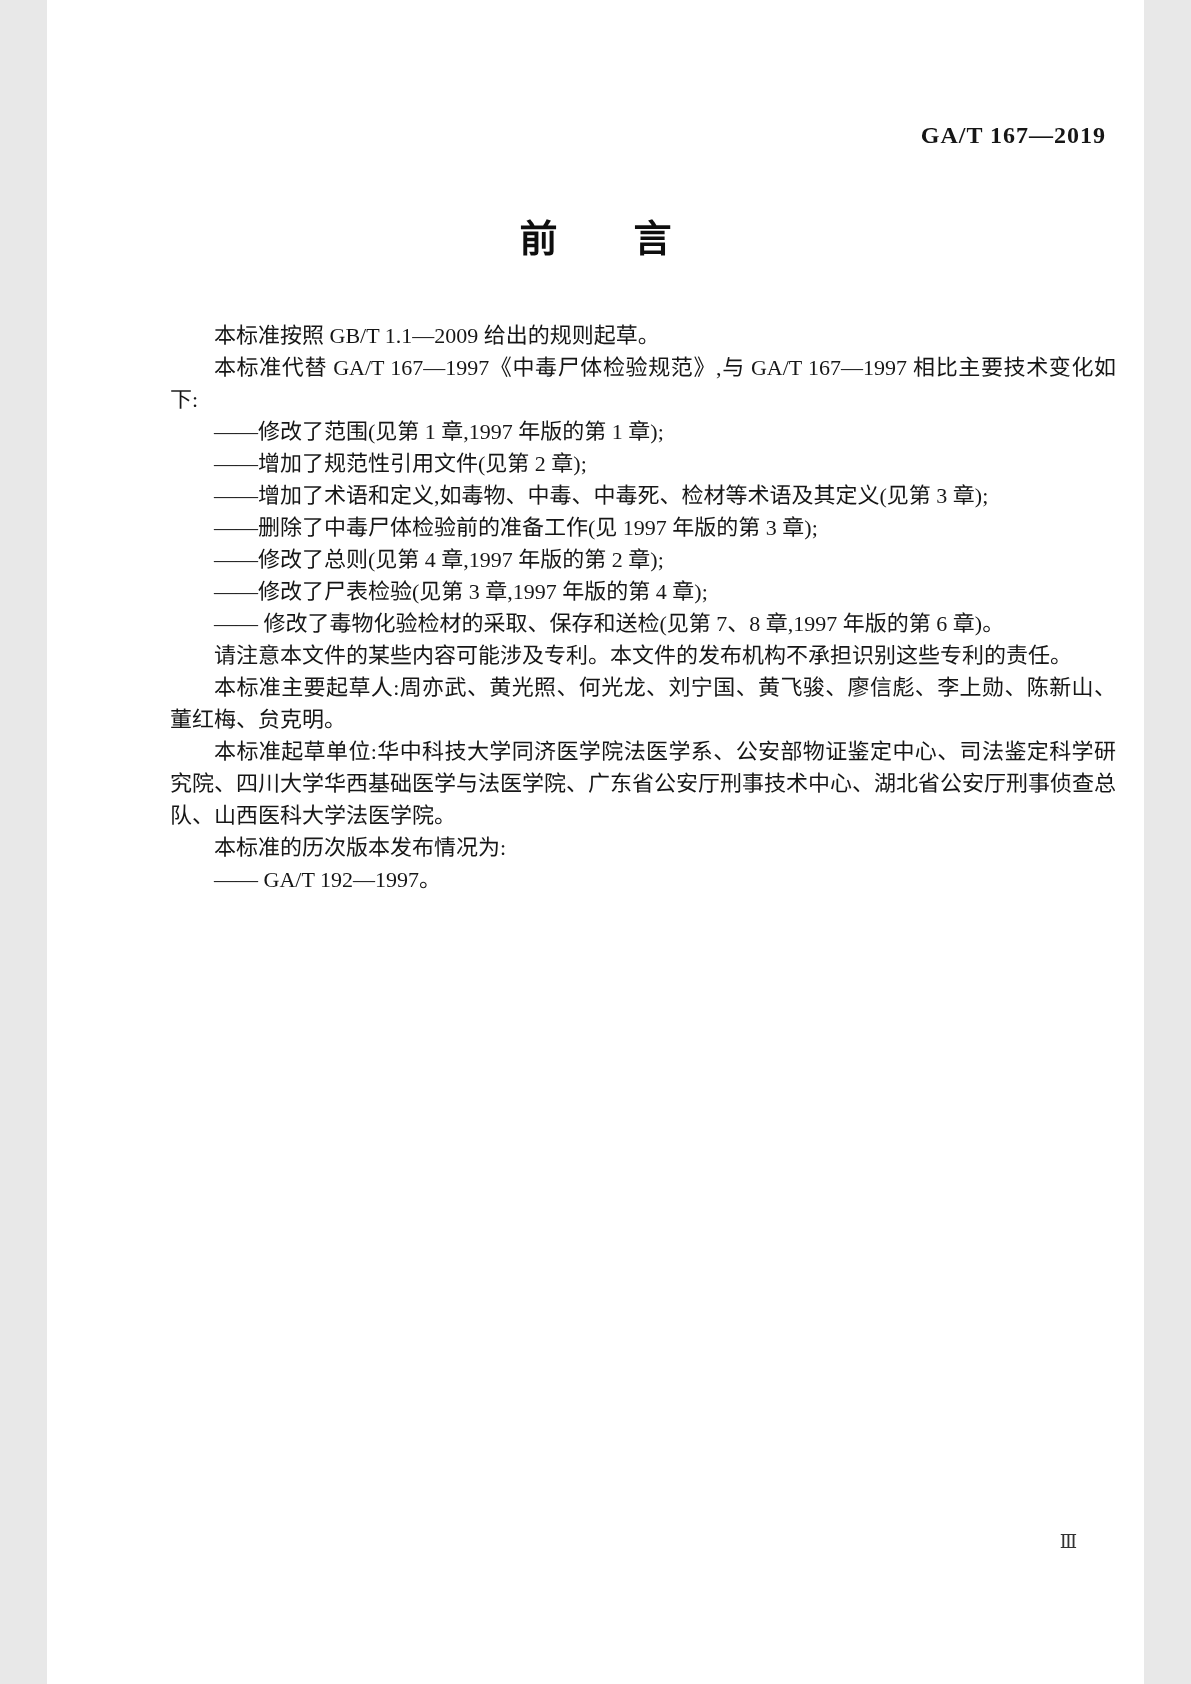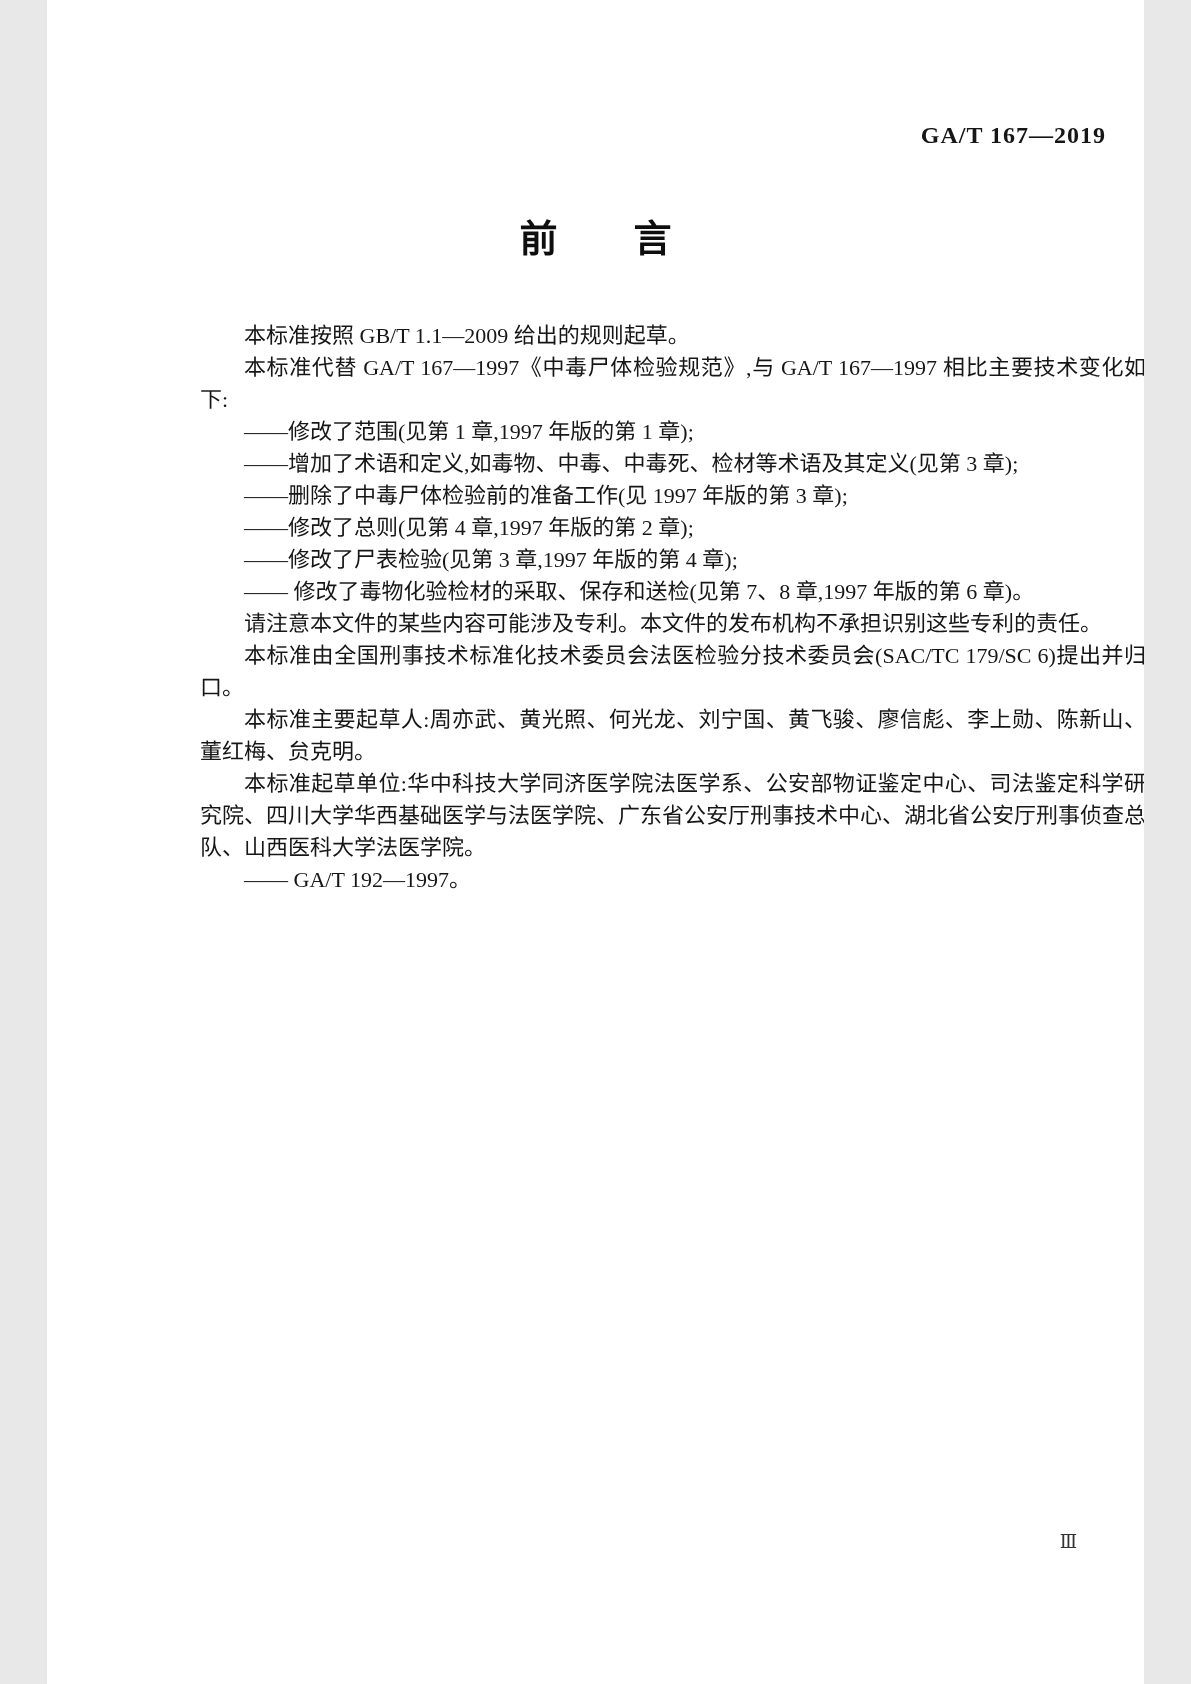--- a/index.html
+++ b/index.html
@@ -45,21 +45,20 @@
   }
   .body-block {
     position: absolute;
     top: 320px;
     left: 123px;
     width: 946px;
     font-size: 22px;
     line-height: 32px;
     text-align: justify;
     text-justify: inter-ideograph;
-    margin-left: 30px;
   }
   .para {
     margin: 0;
     text-indent: 2em;
   }
   .page-footer {
     position: absolute;
     top: 1531px;
     left: 0;
     width: 1030px;
@@ -79,30 +78,31 @@
     <span class="std-number">GA/T 167—2019</span>
   </header>
 
   <h1 class="doc-title">前　　言</h1>
 
   <main class="body-block">
     <p class="para">本标准按照 GB/T 1.1—2009 给出的规则起草。</p>
     <p class="para">本标准代替 GA/T 167—1997《中毒尸体检验规范》,与 GA/T 167—1997 相比主要技术变化如下:</p>
 
     <p class="para">——修改了范围(见第 1 章,1997 年版的第 1 章);</p>
+    <p class="para">——增加了规范性引用文件(见第 2 章);</p>
     <p class="para">——增加了术语和定义,如毒物、中毒、中毒死、检材等术语及其定义(见第 3 章);</p>
     <p class="para">——删除了中毒尸体检验前的准备工作(见 1997 年版的第 3 章);</p>
     <p class="para">——修改了总则(见第 4 章,1997 年版的第 2 章);</p>
     <p class="para">——修改了尸表检验(见第 3 章,1997 年版的第 4 章);</p>
     <p class="para">—— 修改了毒物化验检材的采取、保存和送检(见第 7、8 章,1997 年版的第 6 章)。</p>
 
     <p class="para">请注意本文件的某些内容可能涉及专利。本文件的发布机构不承担识别这些专利的责任。</p>
-    <p class="para">本标准由全国刑事技术标准化技术委员会法医检验分技术委员会(SAC/TC 179/SC 6)提出并归口。</p>
     <p class="para">本标准主要起草人:周亦武、黄光照、何光龙、刘宁国、黄飞骏、廖信彪、李上勋、陈新山、董红梅、贠克明。</p>
     <p class="para">本标准起草单位:华中科技大学同济医学院法医学系、公安部物证鉴定中心、司法鉴定科学研究院、四川大学华西基础医学与法医学院、广东省公安厅刑事技术中心、湖北省公安厅刑事侦查总队、山西医科大学法医学院。</p>
+    <p class="para">本标准的历次版本发布情况为:</p>
     <p class="para">—— GA/T 192—1997。</p>
   </main>
 
   <footer class="page-footer">
     <span class="page-number">Ⅲ</span>
   </footer>
 
 </div>
 
 </body></html>

